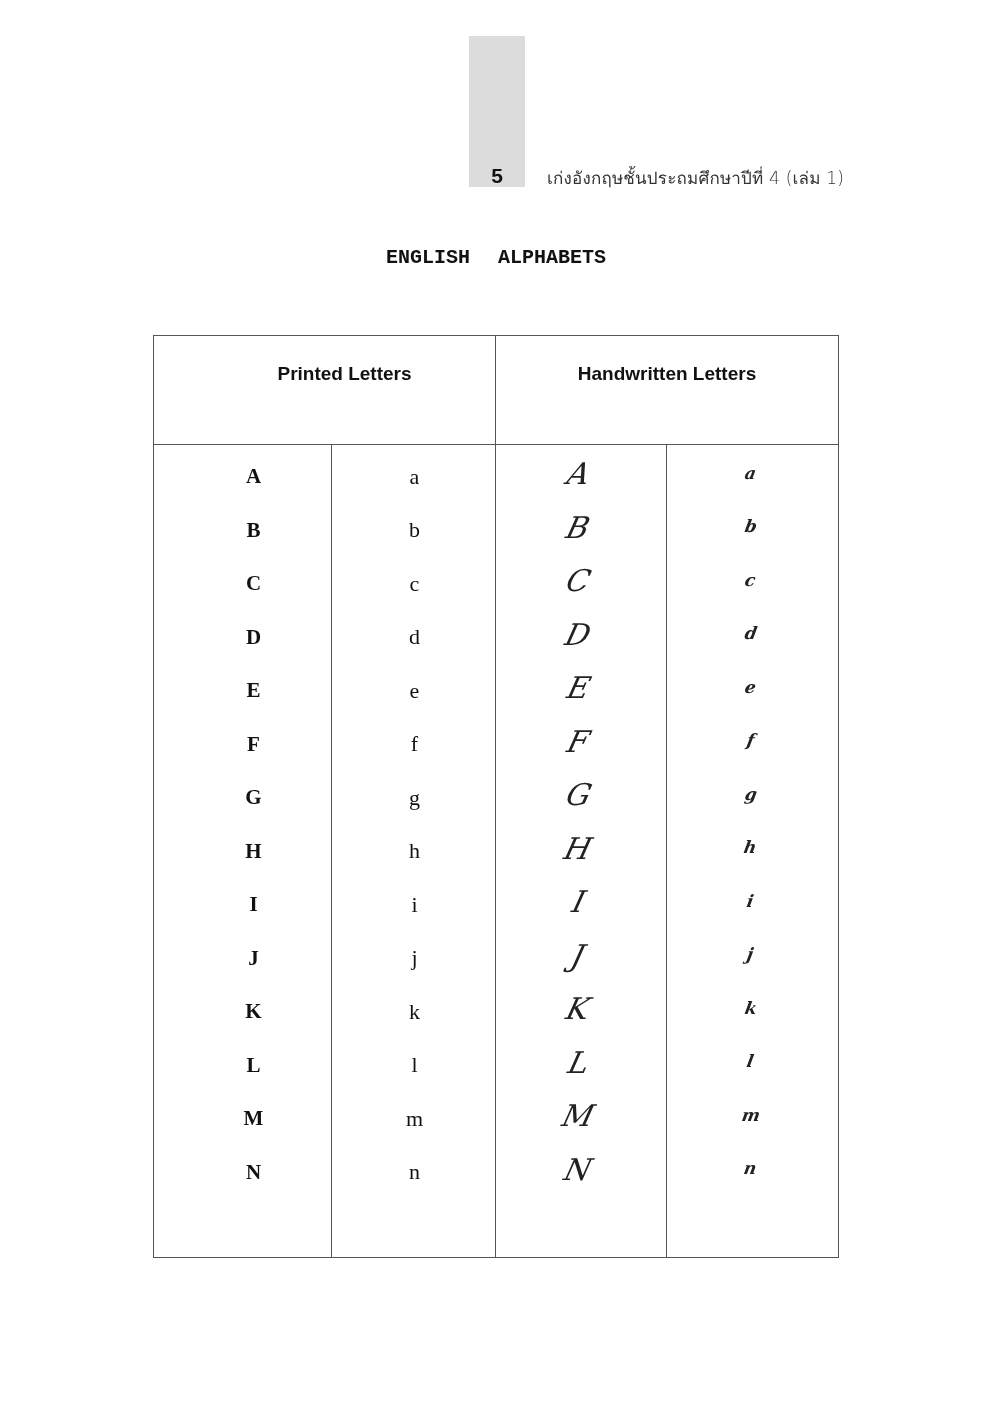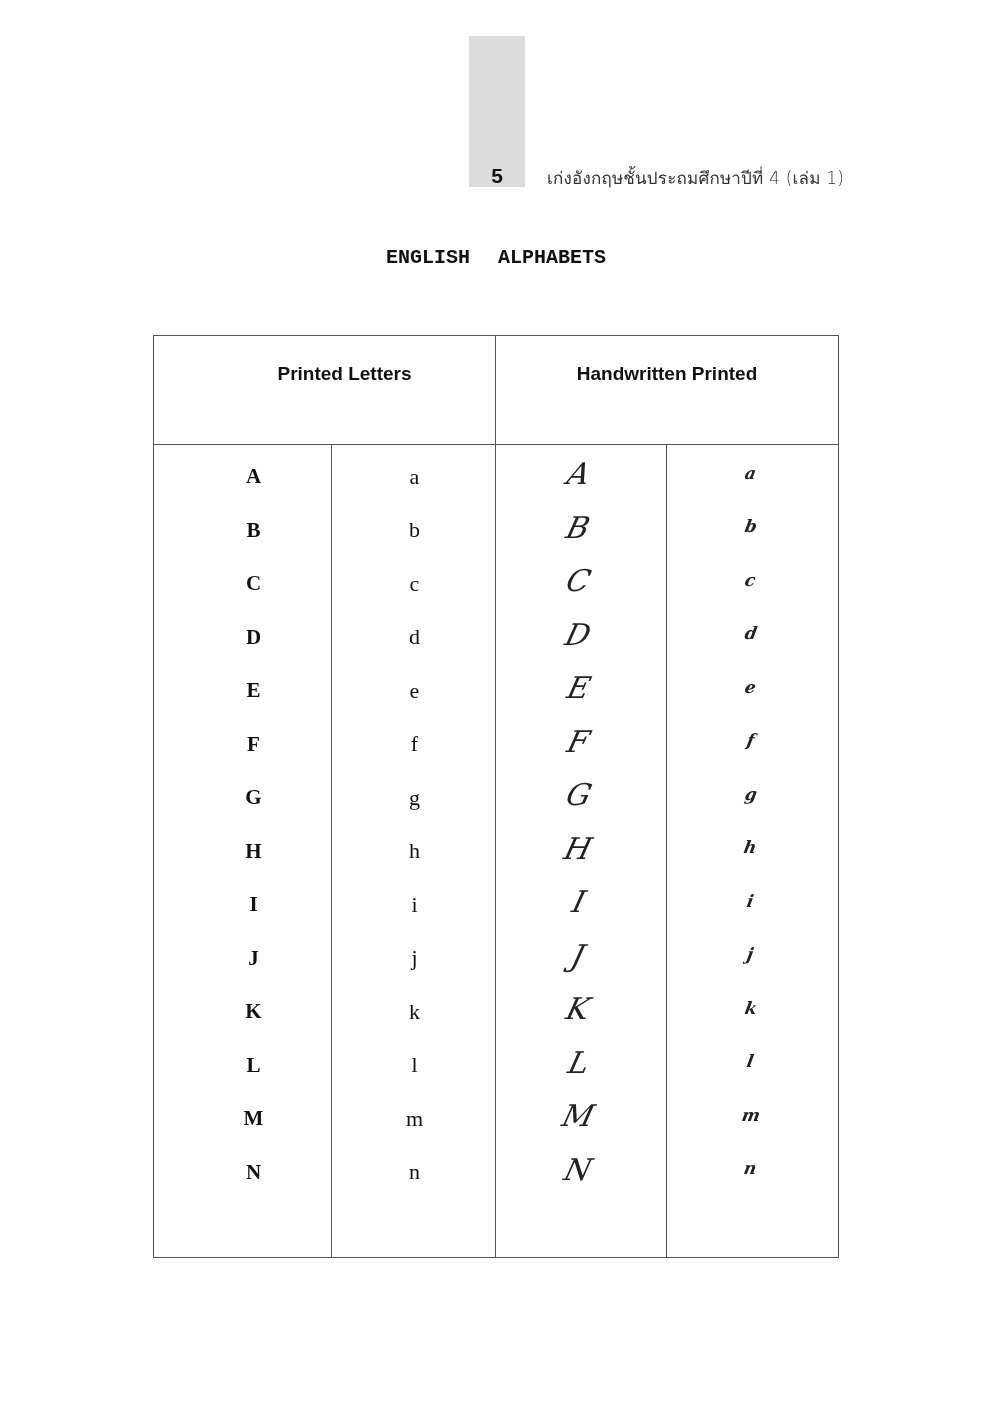--- a/index.html
+++ b/index.html
@@ -94,21 +94,21 @@
 <div class="running-header">เก่งอังกฤษชั้นประถมศึกษาปีที่ 4 (เล่ม 1)</div>
 
 <div class="doc-title">ENGLISH ALPHABETS</div>
 
 <div class="alpha-table">
   <div class="thead">
     <div class="th printed">
       <div class="line1">Printed Letters</div>
     </div>
     <div class="th hand">
-      <div class="line1">Handwritten Printed</div>
+      <div class="line1">Handwritten Letters</div>
     </div>
   </div>
 
   <div class="tbody">
     <div class="col-div" style="left:177px"></div>
     <div class="col-div" style="left:341px"></div>
     <div class="col-div" style="left:512px"></div>
     <div id="rows">
         <div class="row" style="top: 5px;">
           <div class="cell c-upper">

